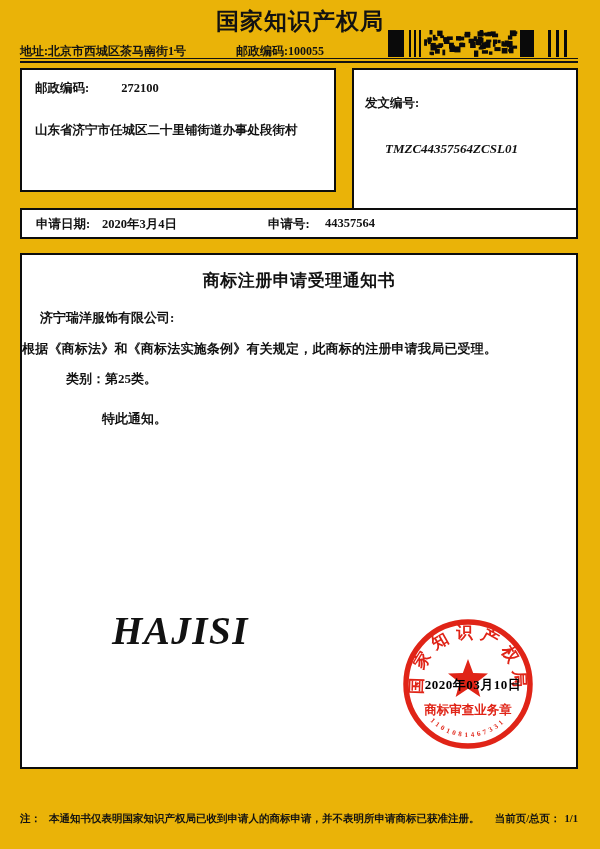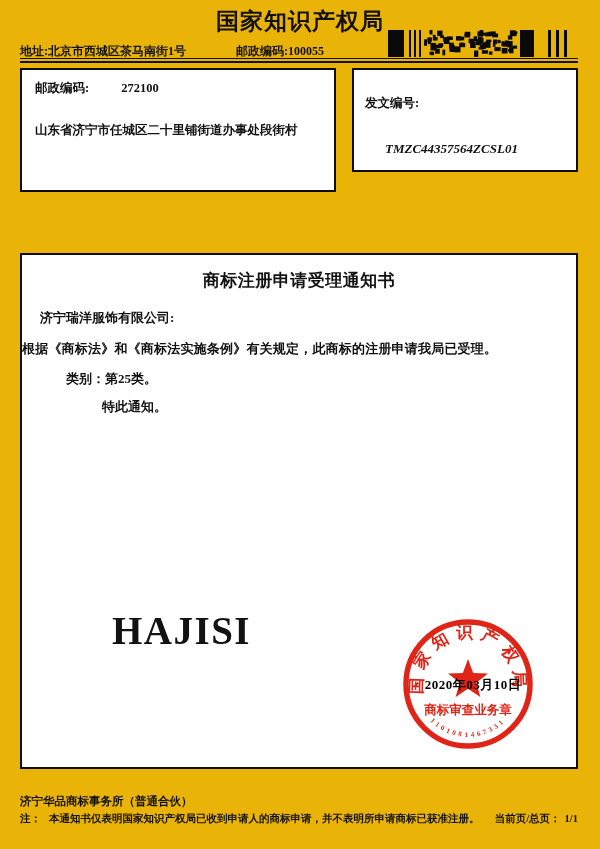--- a/index.html
+++ b/index.html
@@ -12,21 +12,21 @@
   .org-title{ top:6px; left:0; width:100%; text-align:center; font-size:23px; letter-spacing:1px; }
   .addr-label{ top:43px; left:20px; font-size:12px;text-align:right; }
   .postcode-label{ top:43px; left:236px; font-size:12px; }
   .barcode{ top:30px; left:388px; }
   .header-rule{ top:58px; left:20px; width:558px; height:5px;
       border-top:1.5px solid var(--ink); border-bottom:2.5px solid var(--ink); }
 
   
   .box{ border:2.2px solid #0d0d0d; background:#fff; }
   .recipient-box{ top:68px; left:20px; width:316px; height:124px; }
-  .ref-box{ top:68px; left:352px; width:226px; height:104px; }
+  .ref-box{ top:68px; left:352px; width:226px; height:156px; }
   .app-box{ top:208px; left:20px; width:558px; height:31px; }
   .main-box{ top:253px; left:20px; width:558px; height:516px; }
 
   .recipient-box .row1{ top:10px; left:13px; font-size:12.5px; }
   .recipient-box .row1 .val{ margin-left:32px; }
   .recipient-box .row2{ top:52px; left:13px; font-size:12.5px; }
   .recipient-box .row3{ top:100px; left:13px; font-size:12.5px; }
 
   .ref-box .label{ top:25px; left:11px; font-size:12.5px; }
   .ref-box .val{ top:71px; left:31px; font-size:13px;font-style:italic; }
@@ -34,23 +34,23 @@
   .app-box .lbl-date{ top:6px; left:14px; font-size:12.5px; }
   .app-box .val-date{ top:6px; left:80px; font-size:12.5px; }
   .app-box .lbl-num{ top:6px; left:246px; font-size:12.5px; }
   .app-box .val-num{ top:6px; left:303px; font-size:12.5px; }
 
   
   .notice-title{ top:14px; left:0; width:100%; text-align:center; font-size:17px; letter-spacing:.5px; }
   .notice-recipient{ top:54px; left:18px; font-size:13px; }
   .notice-body{ top:85px; left:0; width:528px; font-size:13px; letter-spacing:.2px; }
   .notice-category{ top:115px; left:44px; font-size:13px; }
-  .notice-closing{ top:143px; left:44px; font-size:13px;padding-left:36px; }
-
-  .trademark{ top:353px; left:90px; font-size:39px; font-weight:bold; letter-spacing:1.5px; line-height:1.2; }
+  .notice-closing{ top:155px; left:44px; font-size:13px;padding-left:36px; }
+
+  .trademark{ top:353px; left:90px; font-size:39px; font-weight:bold; letter-spacing:1.5px; line-height:1.2;font-style:italic; }
 
   
   .seal-svg{ top:361px; left:378px; }
   .seal-svg text{ font-family:"Liberation Serif","DejaVu Serif",serif; font-weight:bold; }
   .seal-red-fill{ fill:var(--seal-red); }
   .seal-red-stroke{ stroke:var(--seal-red); }
   .seal-date{ top:421px; left:383px; width:136px; text-align:center; font-size:13px;
       color:#000; letter-spacing:.5px; }
 
   
@@ -159,20 +159,26 @@
       <span>邮政编码:</span><span class="val">272100</span>
     </div>
     <div class="abs row2">山东省济宁市任城区二十里铺街道办事处段街村</div>
   </div>
 
   <div class="abs box ref-box">
     <div class="abs label">发文编号:</div>
     <div class="abs val">TMZC44357564ZCSL01</div>
   </div>
 
+  <div class="abs box app-box">
+    <span class="abs lbl-date">申请日期:</span>
+    <span class="abs val-date">2020年3月4日</span>
+    <span class="abs lbl-num">申请号:</span>
+    <span class="abs val-num">44357564</span>
+  </div>
 
   <div class="abs box main-box">
     <div class="abs notice-title">商标注册申请受理通知书</div>
     <div class="abs notice-recipient">济宁瑞洋服饰有限公司:</div>
     <div class="abs notice-body">根据《商标法》和《商标法实施条例》有关规定，此商标的注册申请我局已受理。</div>
     <div class="abs notice-category">类别：第25类。</div>
     <div class="abs notice-closing">特此通知。</div>
 
     <div class="abs trademark">HAJISI</div>
 
@@ -187,21 +193,20 @@
         <textPath href="#arcTop" startOffset="50%" text-anchor="middle">国家知识产权局</textPath>
       </text>
       <text class="seal-red-fill" x="68" y="97.5" text-anchor="middle" font-size="12.5">商标审查业务章</text>
       <text class="seal-red-fill" font-size="7" letter-spacing="3">
         <textPath href="#arcBot" startOffset="50%" text-anchor="middle">1101081467331</textPath>
       </text>
     </svg>
     <div class="abs seal-date">2020年03月10日</div>
   </div>
 
-  <div class="abs agency">济宁华品商标事务所（普通合伙）</div>
   <div class="abs note-row">
     <div class="note-left">
       <span class="note-label">注：</span><span>本通知书仅表明国家知识产权局已收到申请人的商标申请，并不表明所申请商标已获准注册。</span>
     </div>
     <div class="page-ind">
       <span class="page-label">当前页/总页：</span><span>1/1</span>
     </div>
   </div>
 
 </div>

